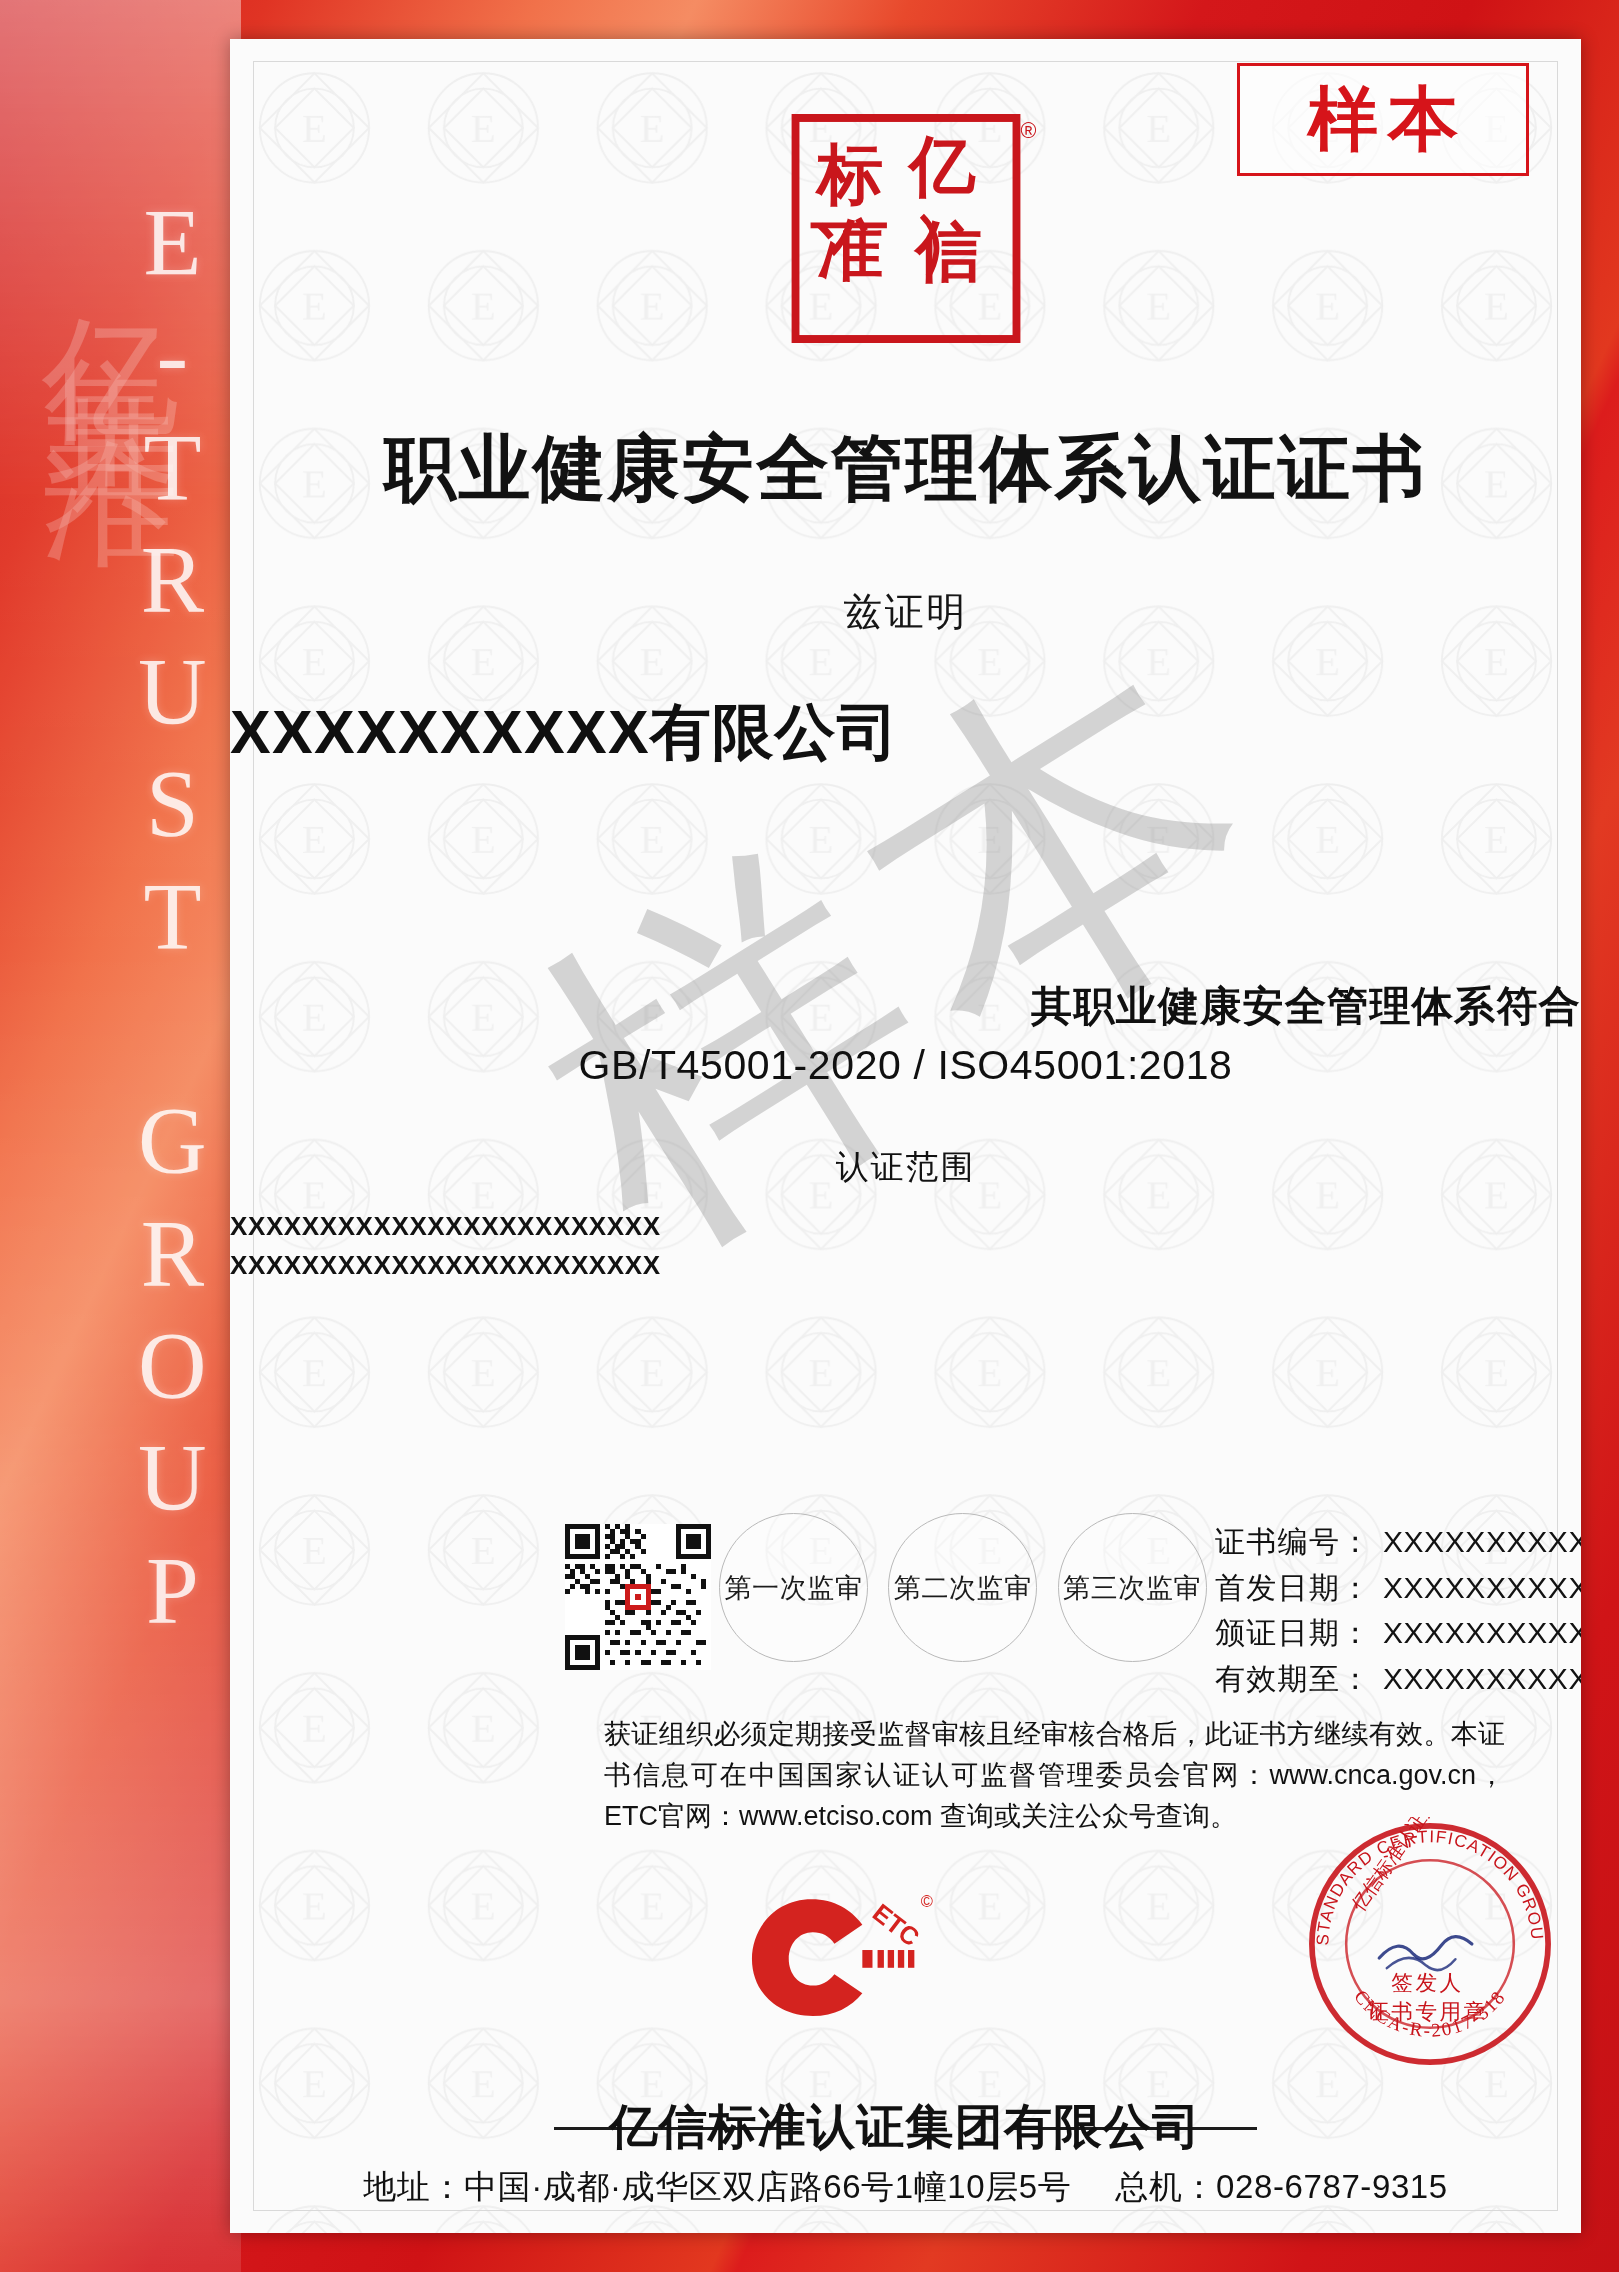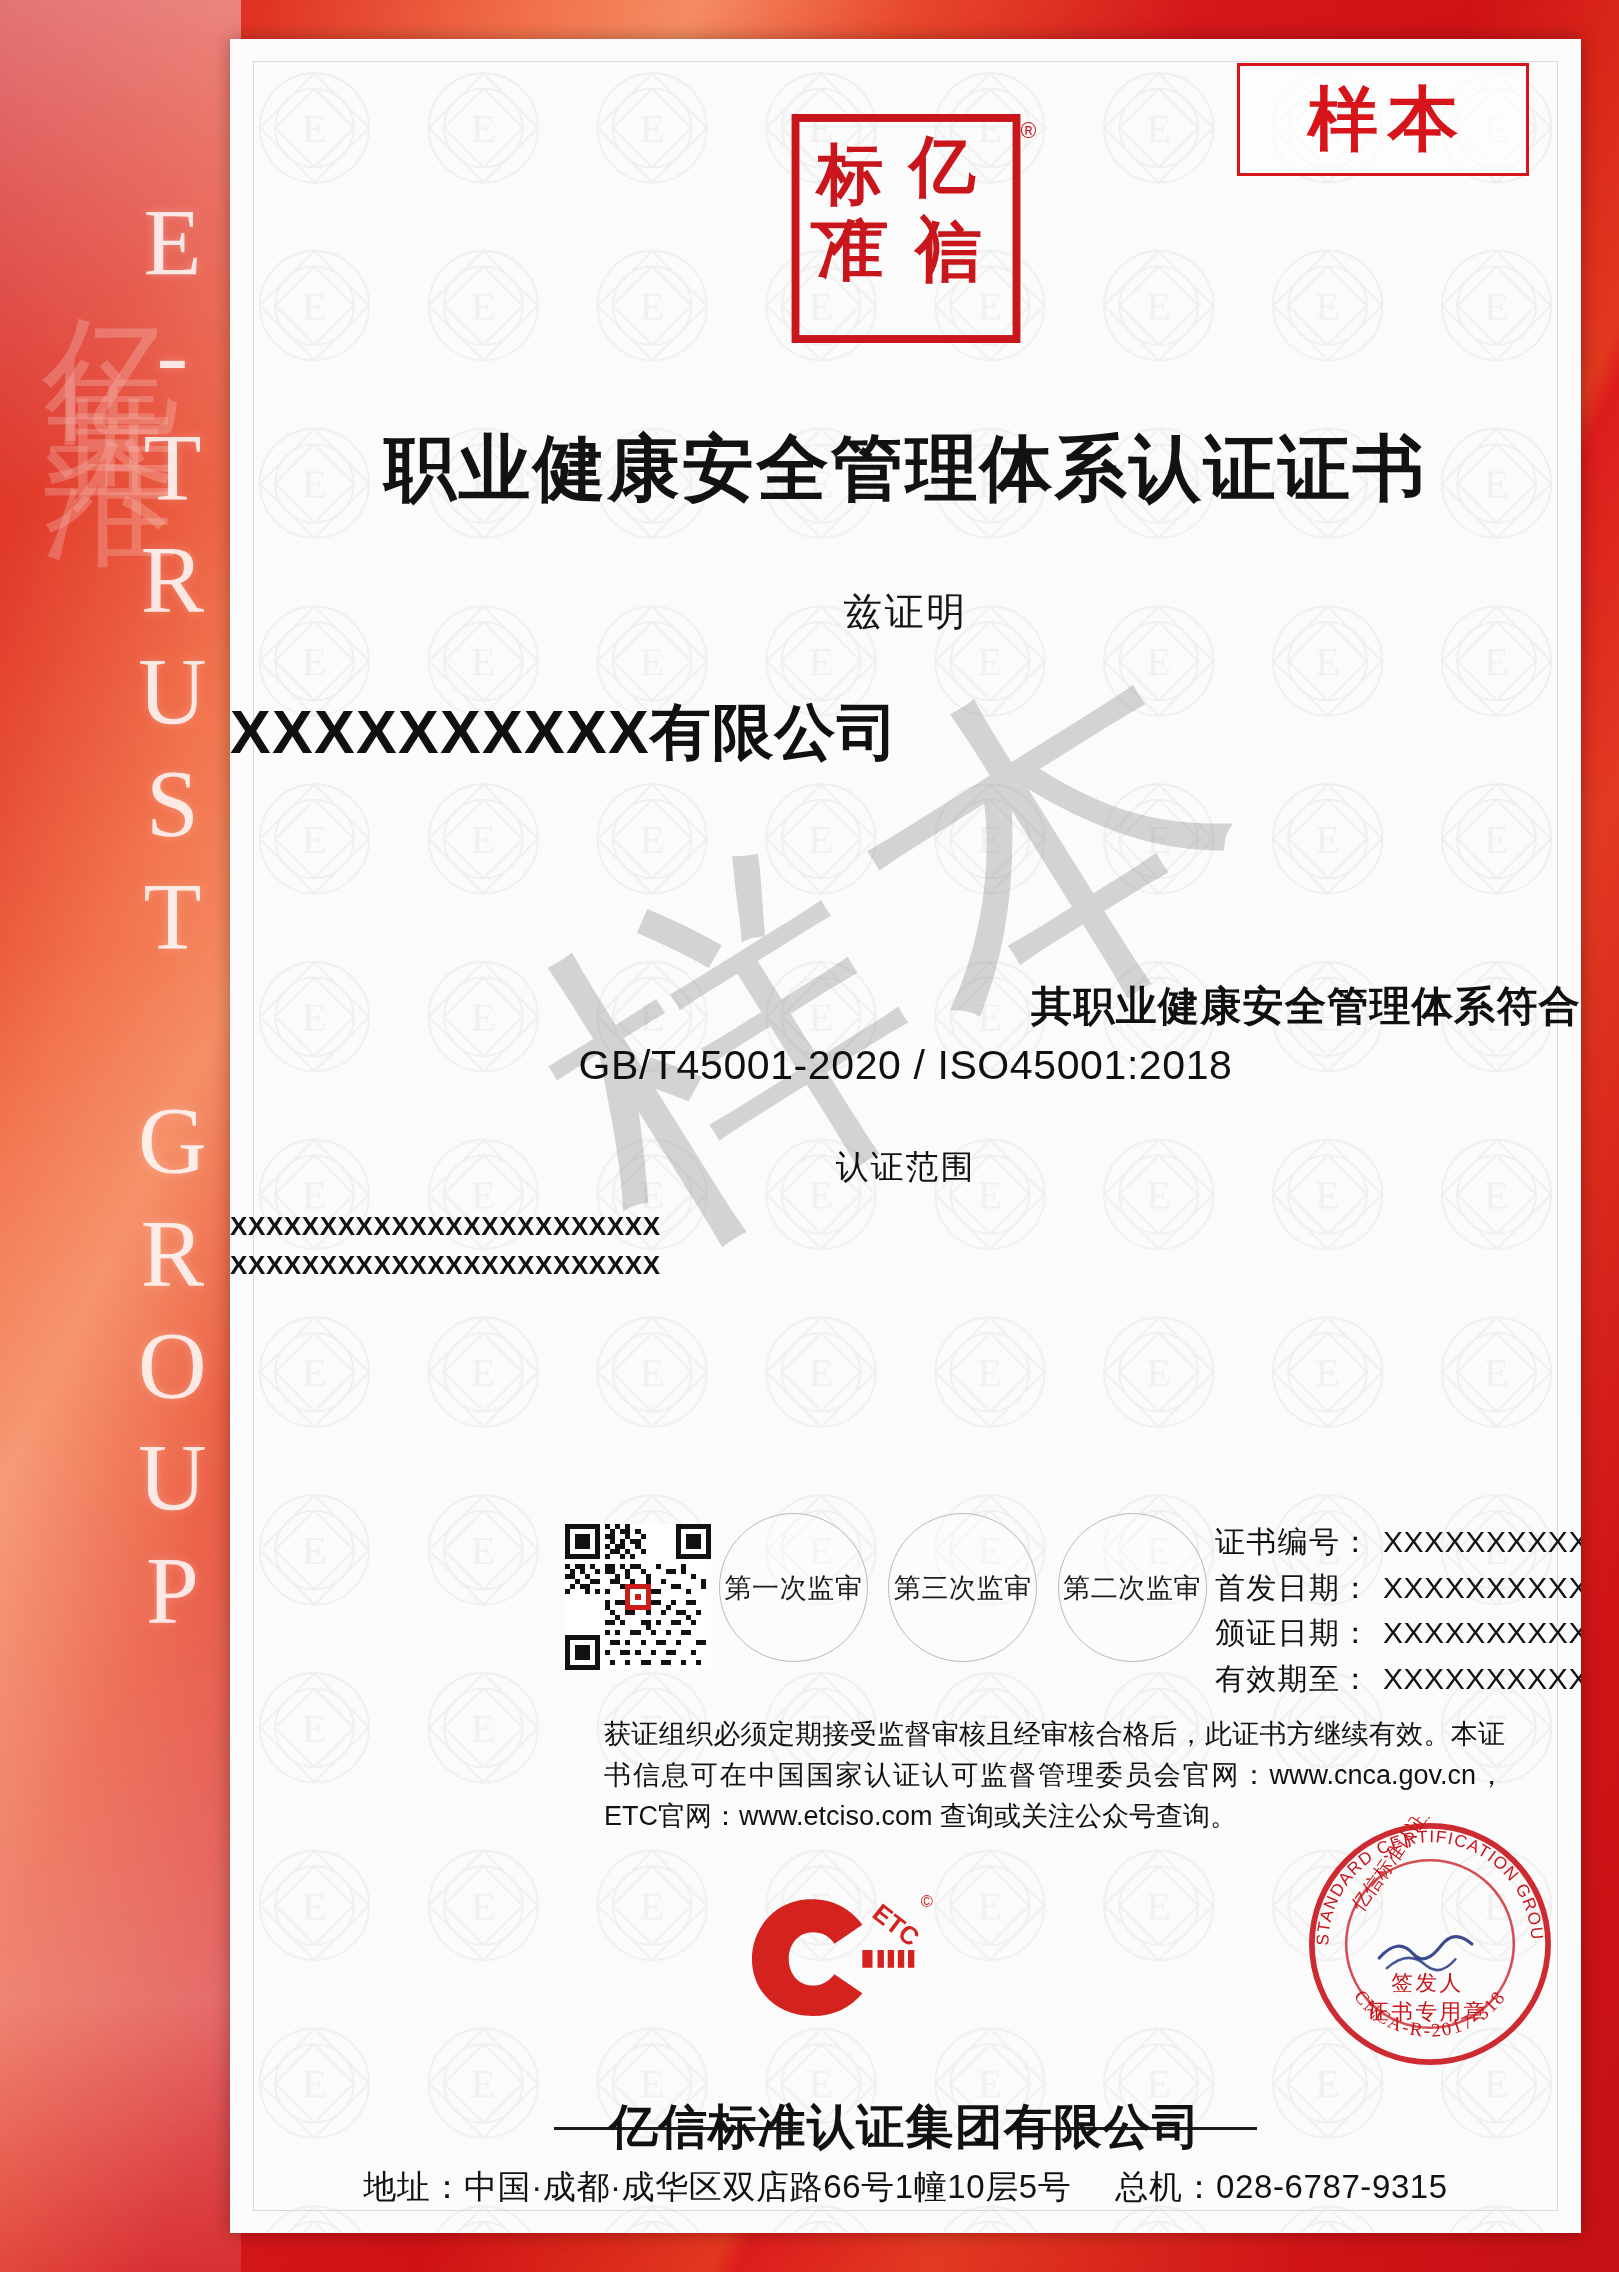--- a/index.html
+++ b/index.html
@@ -567,22 +567,22 @@
             <rect x="13" y="13" width="3" height="3"></rect>
           </g>
           <g fill="#cc1b1b">
             <rect x="14" y="14" width="1" height="1"></rect>
           </g>
         </svg>
       </div>
 
       <div class="surv-row">
         <div class="surv">第一次监审</div>
+        <div class="surv">第二次监审</div>
         <div class="surv">第三次监审</div>
-        <div class="surv">第二次监审</div>
       </div>
 
       <div class="info-list">
         <div class="row">
           <span class="lbl">证书编号：</span><span class="val">XXXXXXXXXXXXX</span>
         </div>
         <div class="row">
           <span class="lbl">首发日期：</span><span class="val">XXXXXXXXXXXXX</span>
         </div>
         <div class="row">

